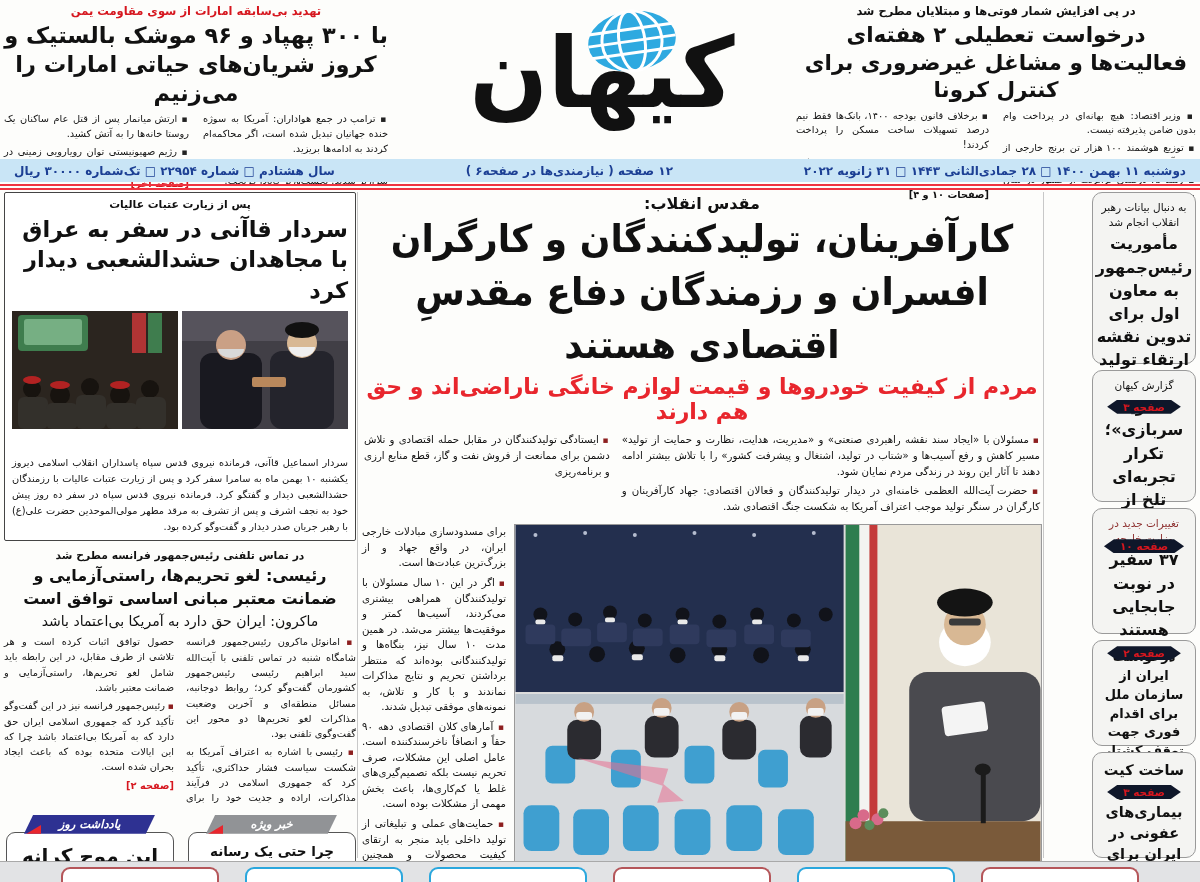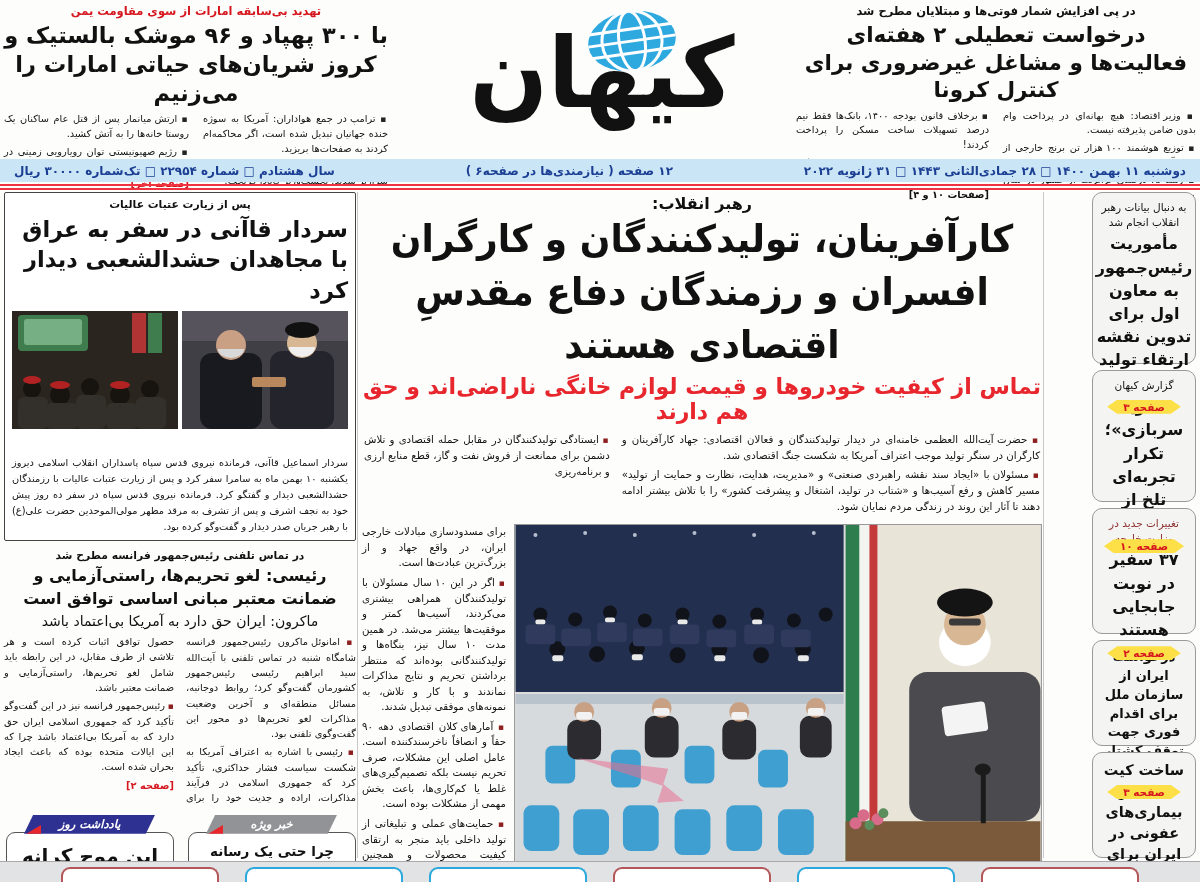--- a/index.html
+++ b/index.html
@@ -44,21 +44,21 @@
   .side-item {
     background:#f4f4f2; border:1px solid #9a9a9a; border-radius:10px;
     padding:7px 6px 6px; text-align:center; display:flex; flex-direction:column;
     justify-content:space-between; align-items:center;
   }
   .side-kicker { font-size:10.5px; line-height:1.45; margin-bottom:2px; }
   .side-kicker.maroon { color:#8d2f2f; }
   .side-title  { font-weight:bold; line-height:1.45; }
   .t16 { font-size:16px; } .t15 { font-size:14.5px; } .t13 { font-size:13px; }
   .page-pill {
-    display:inline-block; margin-top:5px; background:#fde047; color:#d6171f;
+    display:inline-block; margin-top:5px; background:#0f172a; color:#d6171f;
     font-weight:bold; font-size:10.5px; padding:1px 16px;
     clip-path:polygon(10px 0,calc(100% - 10px) 0,100% 50%,calc(100% - 10px) 100%,10px 100%,0 50%);
   }
   
   #main { position:absolute; top:192px; right:158px; width:680px; height:666px; }
   #main-kicker { text-align:center; font-size:16px; font-weight:bold; margin-top:2px; }
   #main-head { text-align:center; font-size:36px; font-weight:bold; line-height:1.4; margin:4px 0 6px;
     transform:scaleY(1.05); }
   #main-sub { text-align:center; color:#e8262d; font-size:22px; font-weight:bold; margin:4px 0 8px; }
   #lead { display:flex; gap:12px; font-size:10.2px; line-height:1.55; text-align:justify; padding:0 2px; }
@@ -107,21 +107,21 @@
 </style>
 </head>
 <body>
 
 <div id="top-band">
 
   <div class="th-block" id="th-left">
     <div class="th-kicker red">تهدید بی‌سابقه امارات از سوی مقاومت یمن</div>
     <div class="th-head">با ۳۰۰ پهپاد و ۹۶ موشک بالستیک و کروز شریان‌های حیاتی امارات را می‌زنیم</div>
     <div class="th-bullets">
-      <p class="sq">ترامپ در جمع هواداران: آمریکا به سوژه خنده جهانیان تبدیل شده است، اگر محاکمه‌ام کردند به صفحات‌ها بریزید.</p>
+      <p class="sq">ترامپ در جمع هواداران: آمریکا به سوژه خنده جهانیان تبدیل شده است، اگر محاکمه‌ام کردند به ادامه‌ها بریزید.</p>
       <p class="sq">کامیون‌داران مخالف واکسن به اوتاوا سرازیر شدند؛ نخست‌وزیر کانادا گریخت!</p>
       <p class="sq">ارتش میانمار پس از قتل عام ساکنان یک روستا خانه‌ها را به آتش کشید.</p>
       <p class="sq">رژیم صهیونیستی توان رویارویی زمینی در جنگ با حماس را از دست داده است.</p>
       <p class="pref-red">[صفحه آخر]</p>
     </div>
   </div>
 
   <div id="masthead">
     <svg id="globe" width="92" height="66" viewBox="0 0 92 66">
       <g transform="rotate(-8 46 33)">
@@ -186,28 +186,28 @@
     <div class="side-title t13">درخواست ایران از سازمان ملل برای اقدام فوری جهت توقف کشتار مردم یمن</div>
     <span class="page-pill">صفحه ۳</span>
   </div>
   <div class="side-item" style="height:106px">
     <div class="side-title t15">ساخت کیت تشخیص بیماری‌های عفونی در ایران برای اولین بار</div>
     <span class="page-pill">صفحه ۱۰</span>
   </div>
 </div>
 
 <div id="main">
-  <div id="main-kicker">رهبر انقلاب:</div>
+  <div id="main-kicker">مقدس انقلاب:</div>
   <div id="main-head">کارآفرینان، تولیدکنندگان و کارگران افسران و رزمندگان دفاع مقدسِ اقتصادی هستند</div>
-  <div id="main-sub">تماس از کیفیت خودروها و قیمت لوازم خانگی ناراضی‌اند و حق هم دارند</div>
+  <div id="main-sub">مردم از کیفیت خودروها و قیمت لوازم خانگی ناراضی‌اند و حق هم دارند</div>
 
   <div id="lead">
     <div class="lr">
+      <p class="rsq">مسئولان با «ایجاد سند نقشه راهبردی صنعتی» و «مدیریت، هدایت، نظارت و حمایت از تولید» مسیر کاهش و رفع آسیب‌ها و «شتاب در تولید، اشتغال و پیشرفت کشور» را با تلاش بیشتر ادامه دهند تا آثار این روند در زندگی مردم نمایان شود.</p>
       <p class="rsq">حضرت آیت‌الله العظمی خامنه‌ای در دیدار تولیدکنندگان و فعالان اقتصادی: جهاد کارآفرینان و کارگران در سنگر تولید موجب اعتراف آمریکا به شکست جنگ اقتصادی شد.</p>
-      <p class="rsq">مسئولان با «ایجاد سند نقشه راهبردی صنعتی» و «مدیریت، هدایت، نظارت و حمایت از تولید» مسیر کاهش و رفع آسیب‌ها و «شتاب در تولید، اشتغال و پیشرفت کشور» را با تلاش بیشتر ادامه دهند تا آثار این روند در زندگی مردم نمایان شود.</p>
     </div>
     <div class="ll">
       <p class="rsq">ایستادگی تولیدکنندگان در مقابل حمله اقتصادی و تلاش دشمن برای ممانعت از فروش نفت و گاز، قطع منابع ارزی و برنامه‌ریزی</p>
     </div>
   </div>
 
   <div id="main-bottom">
 
     <svg id="main-photo" width="528" height="338" viewBox="0 0 528 338">
 

